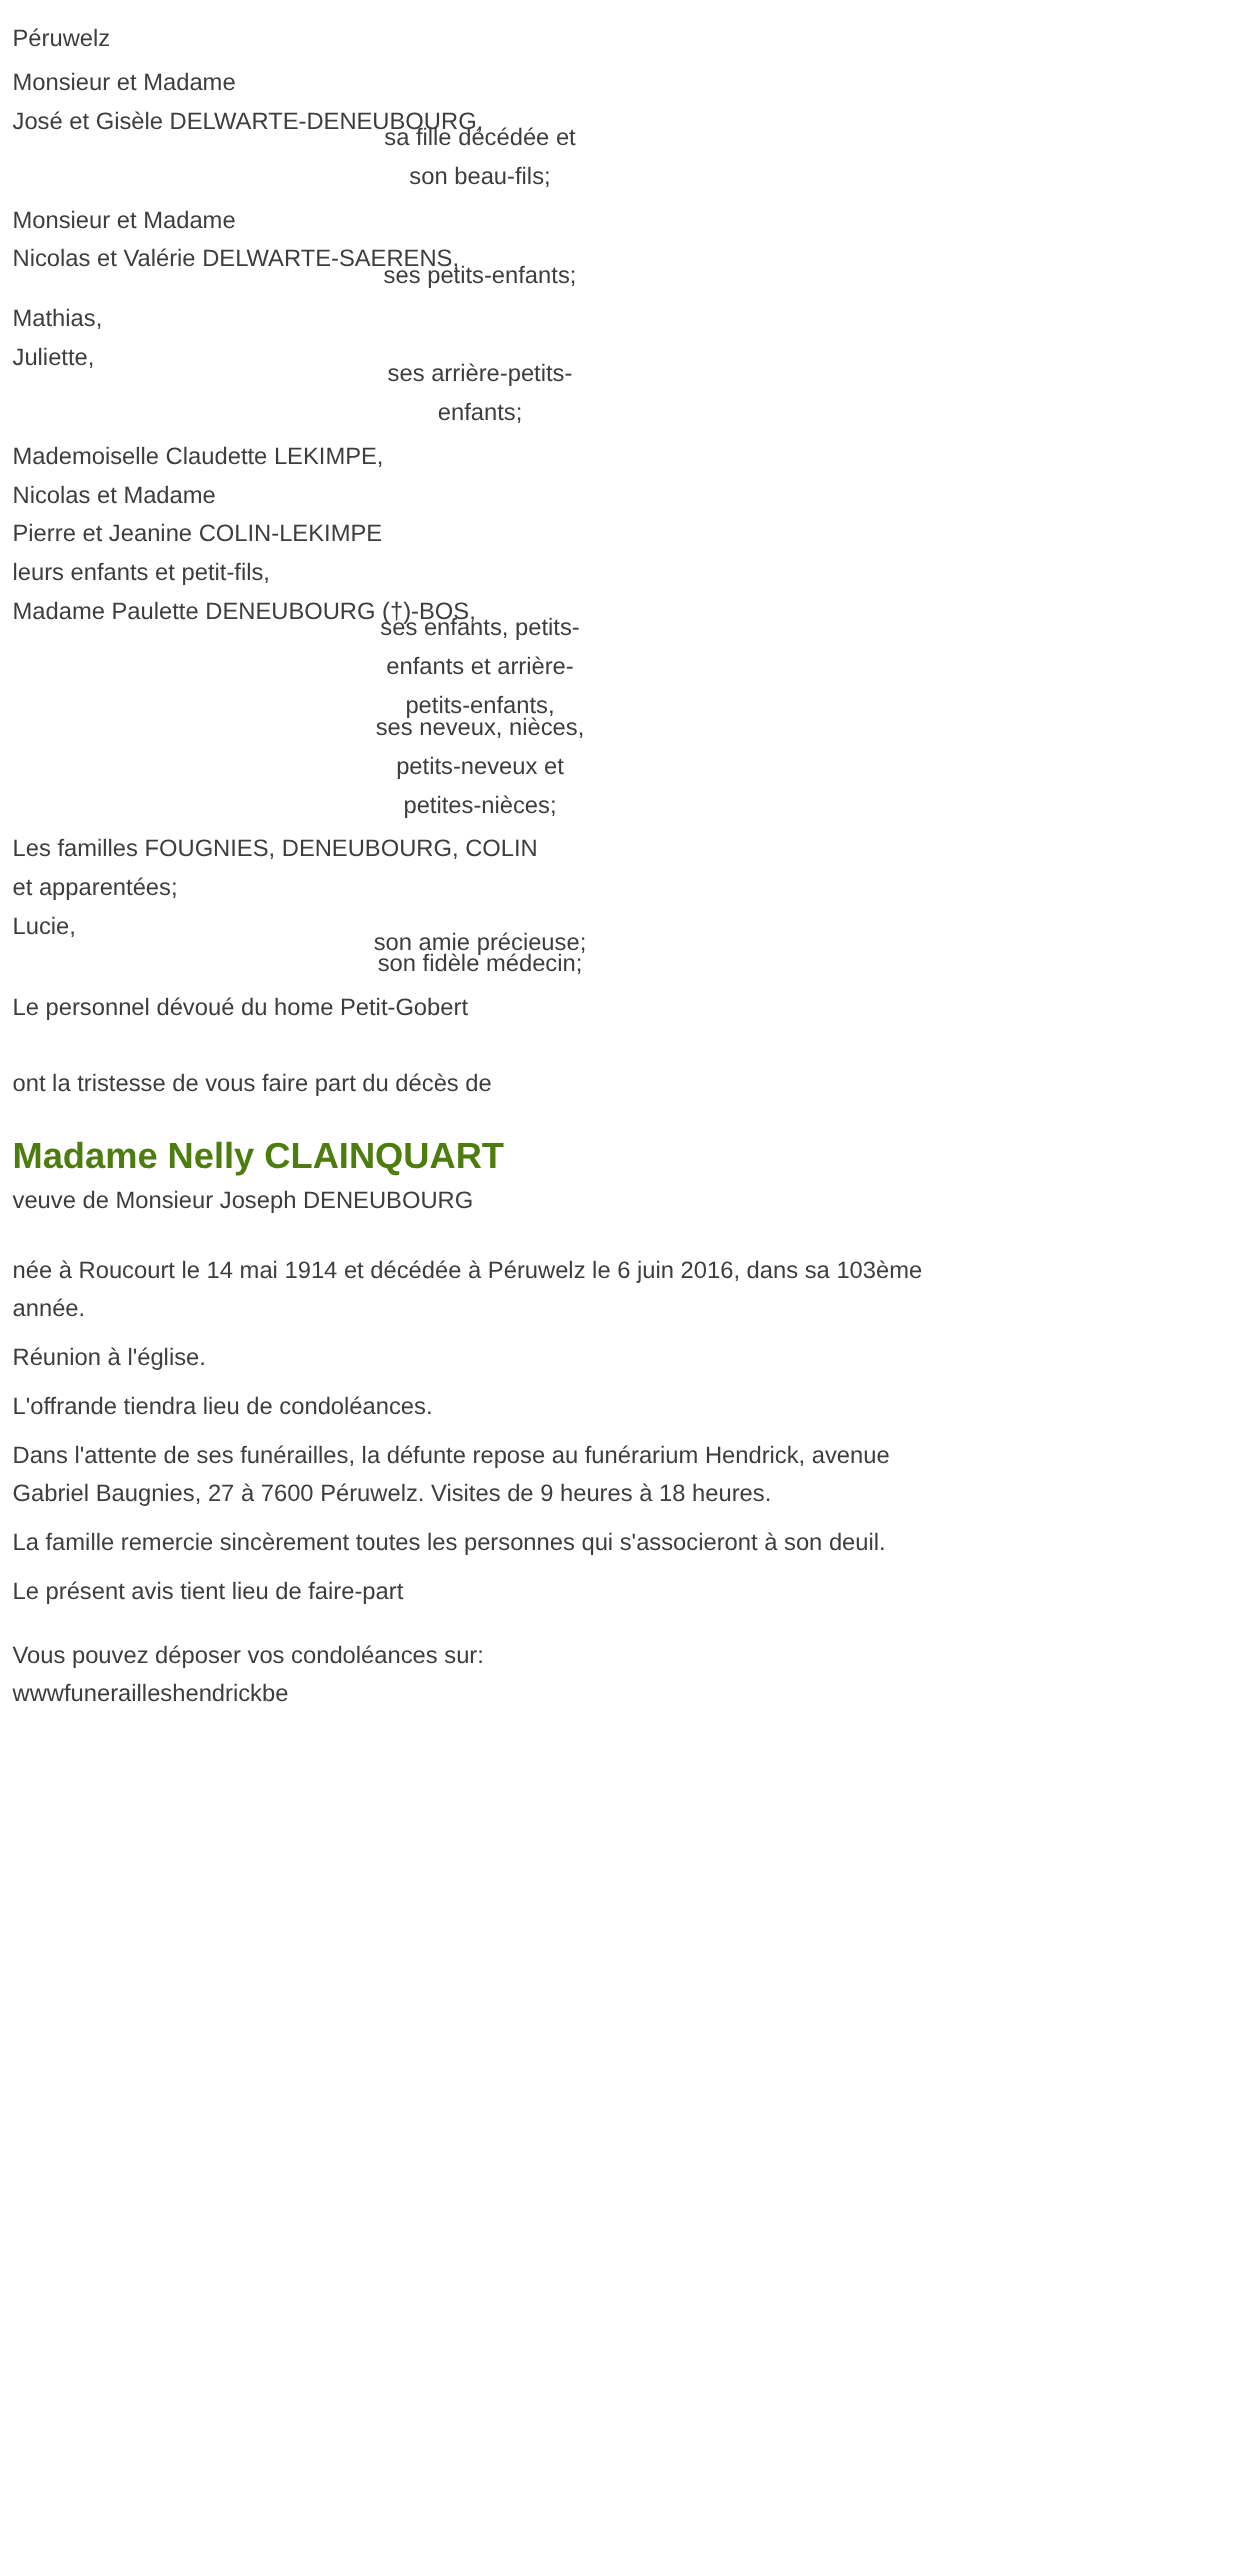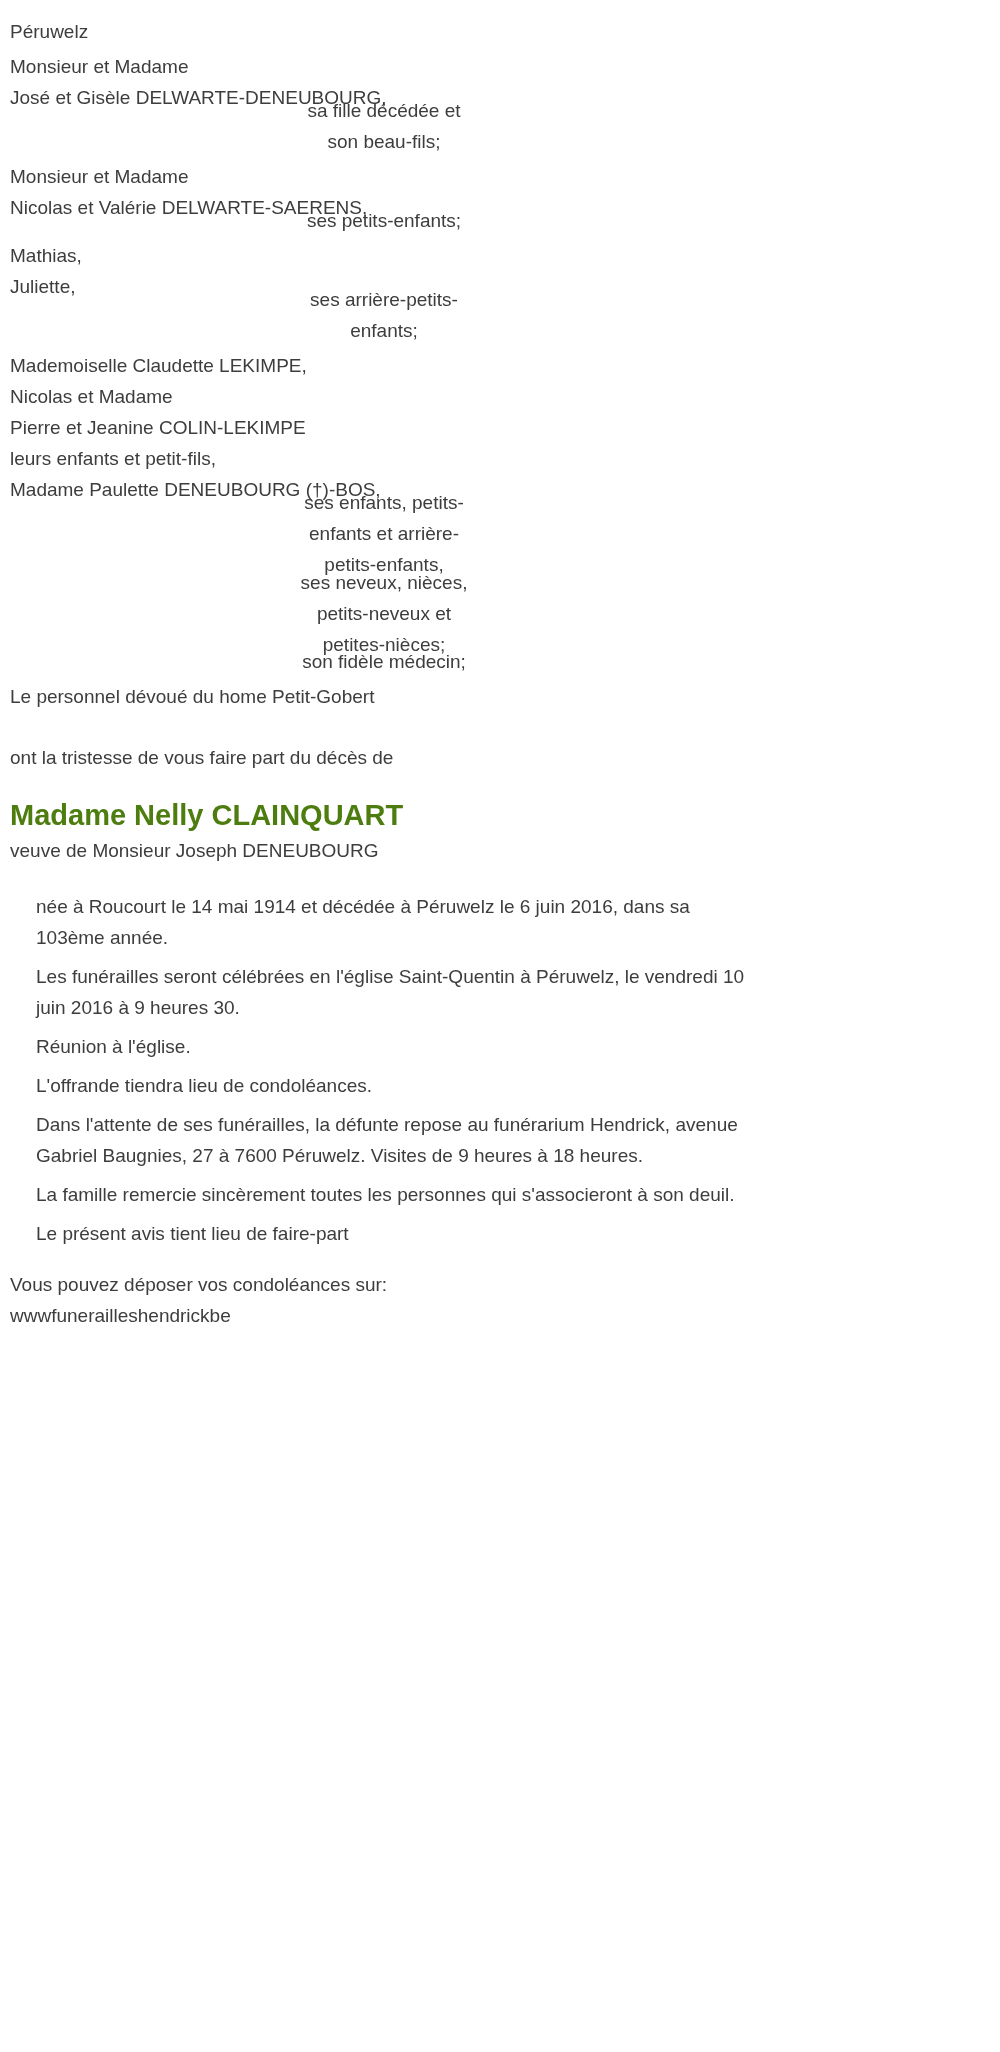--- a/index.html
+++ b/index.html
@@ -27,21 +27,21 @@
   .relation2 { margin-top: -13px; }
   .intro { margin-top: 30px; }
   .deceased {
     margin-top: 22px;
     font-size: 29px;
     line-height: 40px;
     font-weight: 700;
     color: #4d7c0f;
   }
   .widow { }
-  .paragraphs { margin-top: 25px; margin-left: 26px; }
+  .paragraphs { margin-top: 25px; }
   .paragraphs p { margin-top: 8px; }
   .condolences { margin-top: 20px; }
   .condolences-site { cursor: pointer; }
 </style>
 </head>
 <body>
 
 <div class="page">
 
   <div class="city">Péruwelz</div>
@@ -73,38 +73,43 @@
 leurs enfants et petit-fils,
 Madame Paulette DENEUBOURG (†)-BOS,</div>
     <div class="relation">ses enfants, petits-
 enfants et arrière-
 petits-enfants,</div>
     <div class="relation relation2">ses neveux, nièces,
 petits-neveux et
 petites-nièces;</div>
   </section>
 
+  <section class="group">
+    <div class="names">Les familles FOUGNIES, DENEUBOURG, COLIN
+et apparentées;
+Lucie,</div>
+    <div class="relation">son amie précieuse;</div>
+  </section>
 
   <section class="group">
     <div class="relation">son fidèle médecin;</div>
   </section>
 
   <section class="group">
     <div class="names">Le personnel dévoué du home Petit-Gobert</div>
   </section>
 
   <p class="intro">ont la tristesse de vous faire part du décès de</p>
 
   <h1 class="deceased">Madame Nelly CLAINQUART</h1>
 
   <p class="widow">veuve de Monsieur Joseph DENEUBOURG</p>
 
   <div class="paragraphs">
     <p>née à Roucourt le 14 mai 1914 et décédée à Péruwelz le 6 juin 2016, dans sa 103ème année.</p>
-    <p>Les funérailles seront célébrées en l'église Saint-Quentin à Péruwelz, le vendredi 10 juin 2016 à 9 heures 30.</p>
     <p>Réunion à l'église.</p>
     <p>L'offrande tiendra lieu de condoléances.</p>
     <p>Dans l'attente de ses funérailles, la défunte repose au funérarium Hendrick, avenue Gabriel Baugnies, 27 à 7600 Péruwelz. Visites de 9 heures à 18 heures.</p>
     <p>La famille remercie sincèrement toutes les personnes qui s'associeront à son deuil.</p>
     <p>Le présent avis tient lieu de faire-part</p>
   </div>
 
   <div class="condolences">
     <div>Vous pouvez déposer vos condoléances sur:</div>
     <div class="condolences-site">wwwfunerailleshendrickbe</div>

